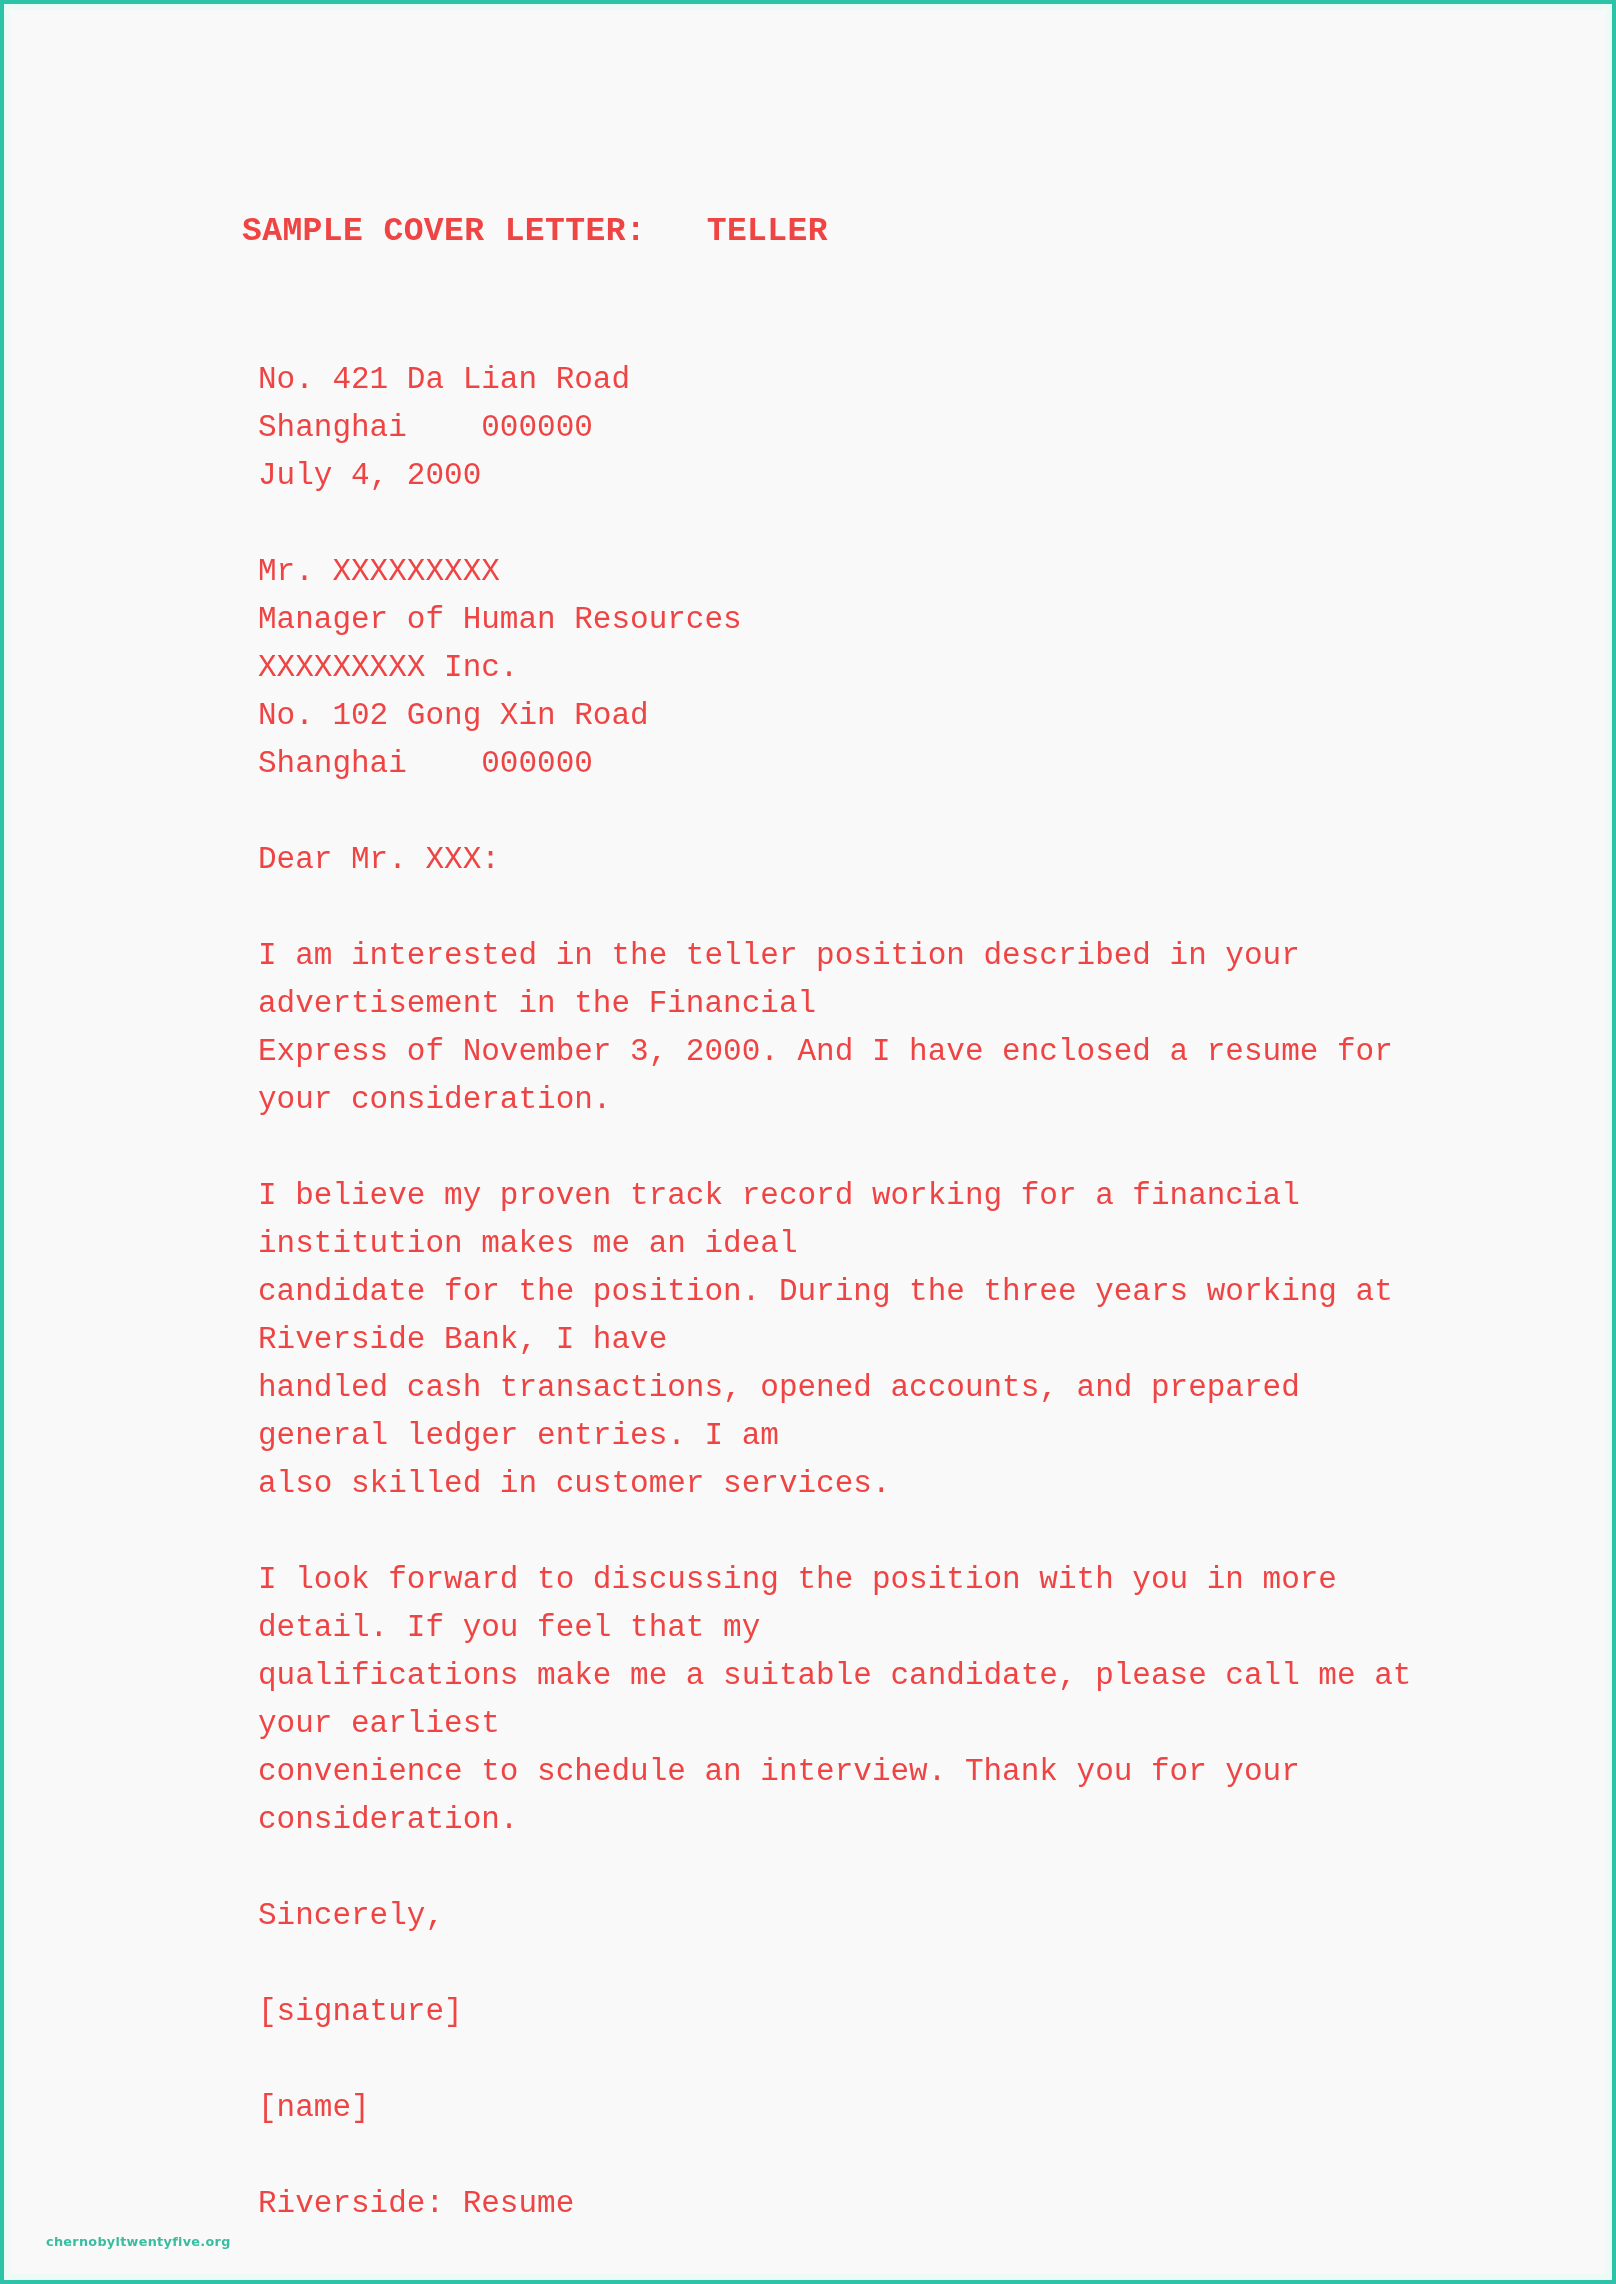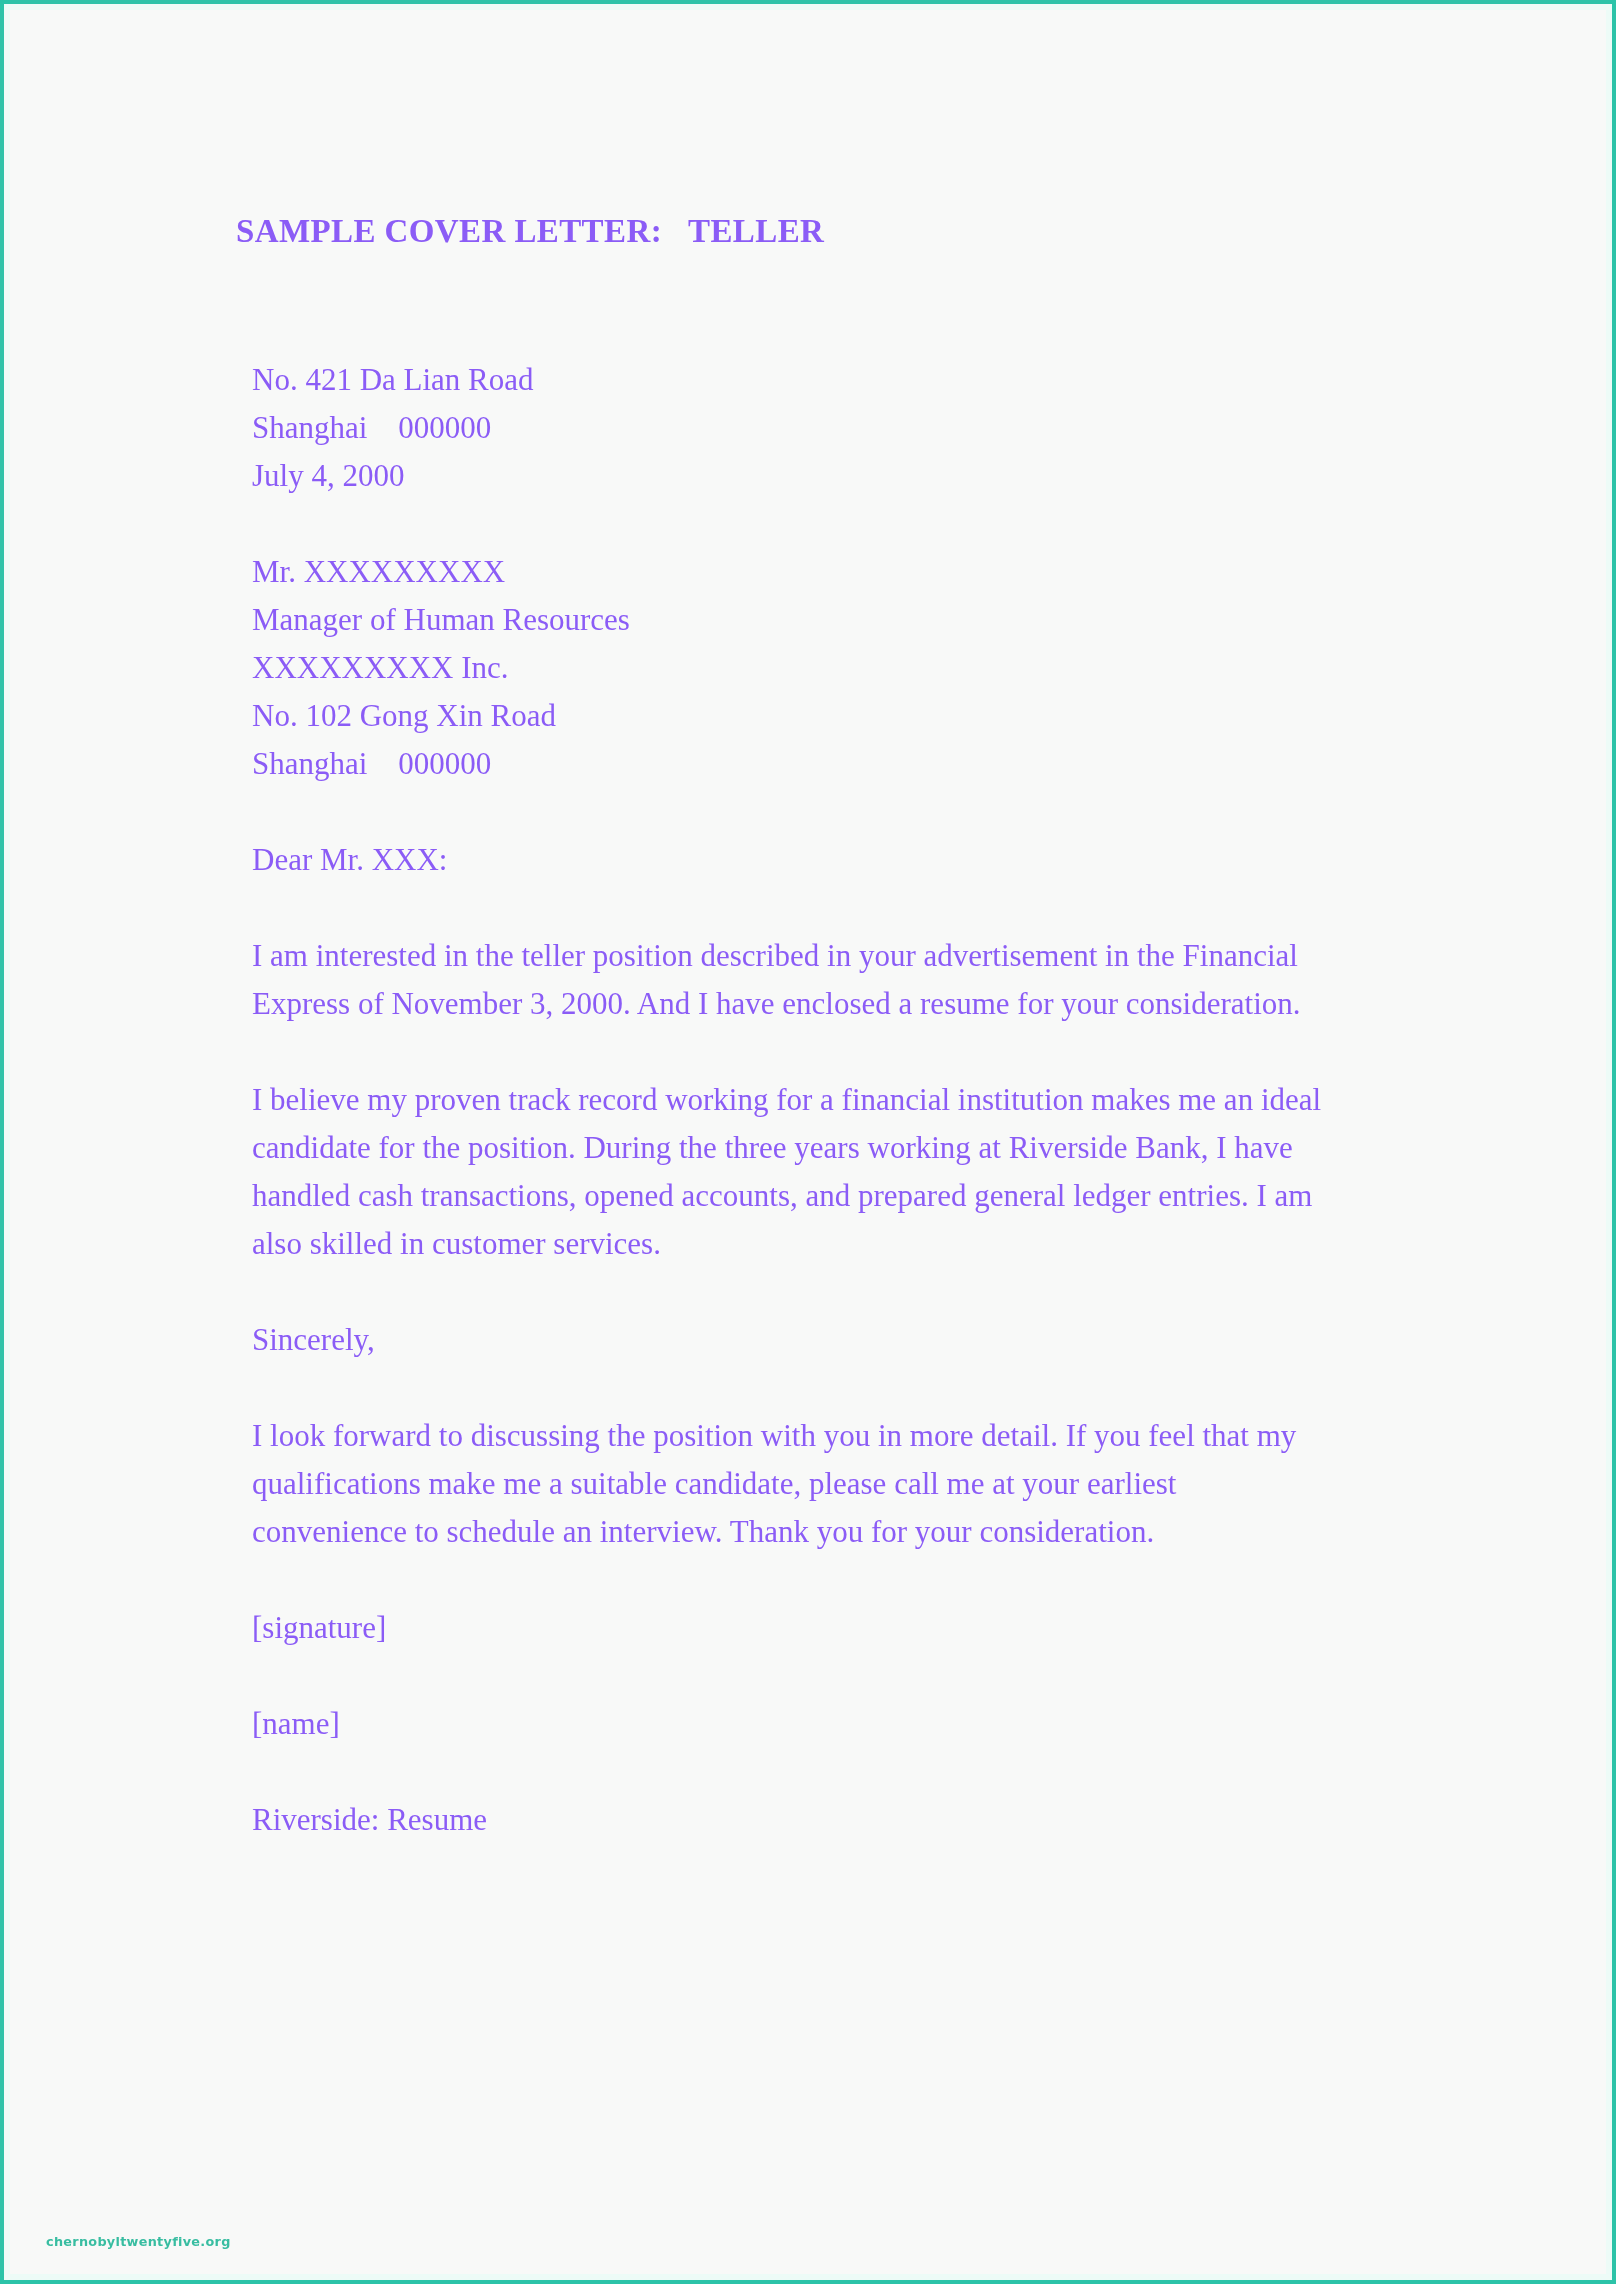--- a/index.html
+++ b/index.html
@@ -9,26 +9,27 @@
     height: 2284px;
     box-sizing: border-box;
     background: #f8f9f8;
     border: 4.3px solid #2cc3a8;
     box-shadow: inset 0 0 0 6px rgba(235, 252, 247, 0.85);
     overflow: hidden;
     font-family: "Liberation Serif", serif;
   }
   .letter {
     position: absolute;
-    left: 232px;
+    left: 238px;
     top: 206px;
     width: 1191px;
     font-size: 31px;
     line-height: 48px;
-    color: #8b5cf6;
+    color: #ef4444;
+    font-family: Liberation Mono, monospace;
   }
   .title {
     font-size: 33px;
     font-weight: bold;
     line-height: 43px;
     letter-spacing: 0.4px;
     margin: 0 0 103px 0;
   }
   .block {
     white-space: pre-line;
@@ -66,25 +67,25 @@
     <div class="block">Dear Mr. XXX:</div>
 
     <div class="block">I am interested in the teller position described in your advertisement in the Financial
 Express of November 3, 2000. And I have enclosed a resume for your consideration.</div>
 
     <div class="block">I believe my proven track record working for a financial institution makes me an ideal
 candidate for the position. During the three years working at Riverside Bank, I have
 handled cash transactions, opened accounts, and prepared general ledger entries. I am
 also skilled in customer services.</div>
 
-    <div class="block">Sincerely,</div>
-
     <div class="block">I look forward to discussing the position with you in more detail. If you feel that my
 qualifications make me a suitable candidate, please call me at your earliest
 convenience to schedule an interview. Thank you for your consideration.</div>
+
+    <div class="block">Sincerely,</div>
 
     <div class="block">[signature]</div>
 
     <div class="block">[name]</div>
 
     <div class="block">Riverside: Resume</div>
 
   </div>
 
   <div class="watermark">chernobyltwentyfive.org</div>

